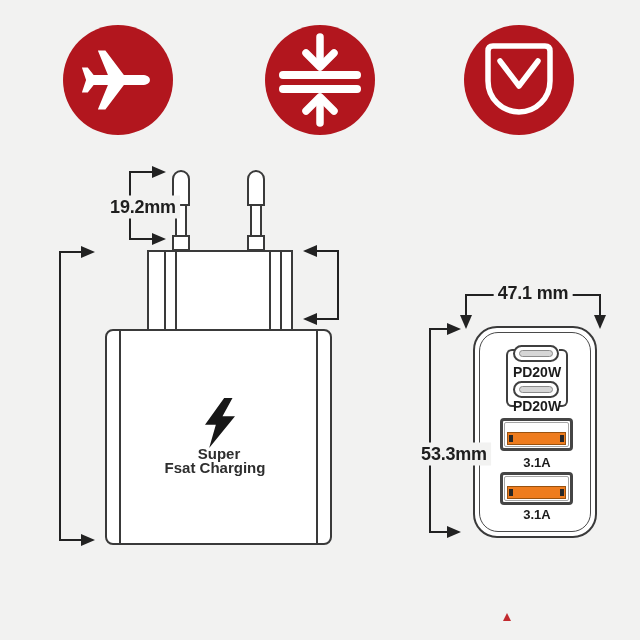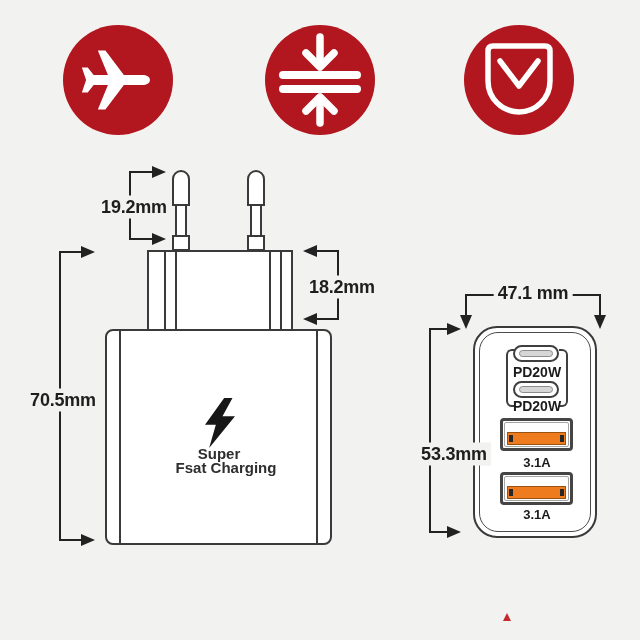--- a/index.html
+++ b/index.html
@@ -94,42 +94,40 @@
   <div class="thinline" style="left:280px;top:252px;width:2px;height:77px;"></div>
 
   <div class="stroke" style="left:105px;top:329px;width:227px;height:216px;border-radius:8px;"></div>
   <div class="thinline" style="left:119px;top:331px;width:2px;height:212px;"></div>
   <div class="thinline" style="left:316px;top:331px;width:2px;height:212px;"></div>
 
   <svg class="abs" style="left:200px;top:397px;" width="40" height="52" viewBox="0 0 24 30">
     <path fill="#171717" d="M14.5 0 L3 16 H9.5 L5.5 30 L21 11 H13.5 L19.5 0 Z"></path>
   </svg>
   <div class="body-txt" style="left:219px;top:445px;">Super</div>
-  <div class="body-txt" style="left:226px;top:459px;">Fsat Charging</div>
+  <div class="body-txt" style="left:215px;top:459px;">Fsat Charging</div>
 
   <div class="dline" style="left:129px;top:171px;width:2px;height:69px;"></div>
   <div class="dline" style="left:129px;top:171px;width:24px;height:2px;"></div>
   <div class="arr arr-r" style="left:152px;top:165.5px;"></div>
   <div class="dline" style="left:129px;top:238px;width:24px;height:2px;"></div>
   <div class="arr arr-r" style="left:152px;top:232.5px;"></div>
-  <div class="dim-label" style="left:134px;top:207px;">19.2mm</div>
+  <div class="dim-label" style="left:143px;top:207px;">19.2mm</div>
 
   <div class="arr arr-l" style="left:303px;top:244.5px;"></div>
   <div class="dline" style="left:316px;top:250px;width:23px;height:2px;"></div>
   <div class="dline" style="left:337px;top:250px;width:2px;height:70px;"></div>
   <div class="dline" style="left:316px;top:318px;width:23px;height:2px;"></div>
   <div class="arr arr-l" style="left:303px;top:312.5px;"></div>
-  <div class="dim-label" style="left:342px;top:287px;">18.2mm</div>
 
   <div class="dline" style="left:59px;top:251px;width:2px;height:290px;"></div>
   <div class="dline" style="left:59px;top:251px;width:23px;height:2px;"></div>
   <div class="arr arr-r" style="left:81px;top:245.5px;"></div>
   <div class="dline" style="left:59px;top:539px;width:23px;height:2px;"></div>
   <div class="arr arr-r" style="left:81px;top:533.5px;"></div>
-  <div class="dim-label" style="left:63px;top:400px;">70.5mm</div>
 
   <div class="stroke" style="left:473px;top:326px;width:124px;height:212px;border-radius:24px;"></div>
   <div class="abs" style="left:479px;top:332px;width:112px;height:200px;border:1.5px solid #4a4a4a;border-radius:19px;"></div>
 
   <div class="brk l" style="left:506px;top:349px;"></div>
   <div class="brk r" style="left:559px;top:349px;"></div>
 
   <div class="usbc" style="left:513px;top:345px;width:46px;height:17px;">
       <div class="slot"></div>
     </div>

